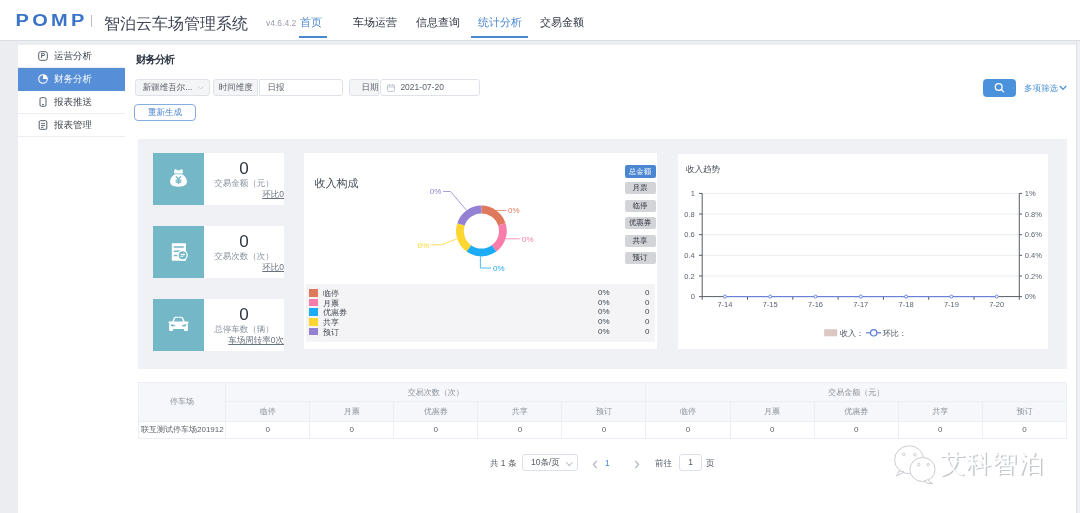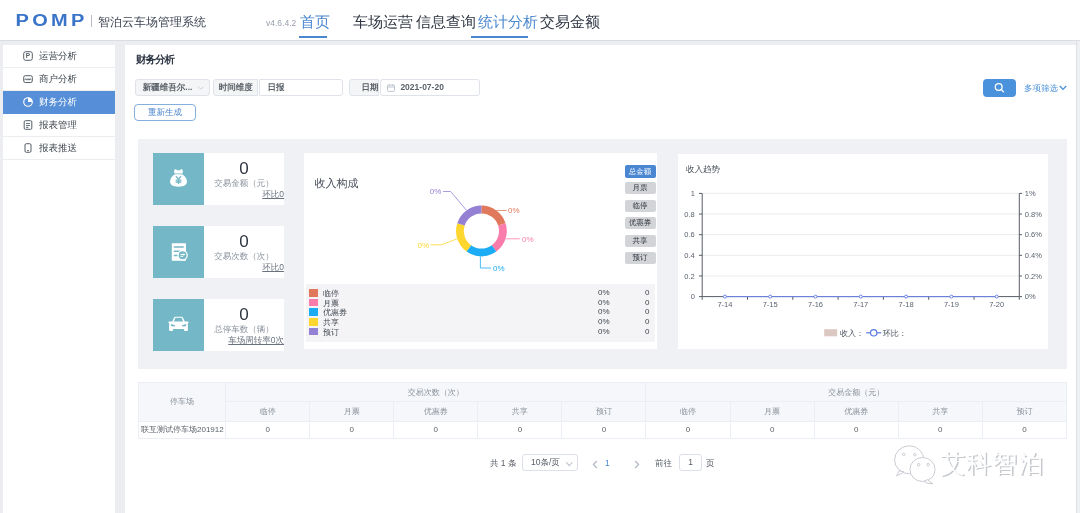--- a/index.html
+++ b/index.html
@@ -2,38 +2,38 @@
 <html><head>
 <meta charset="utf-8">
 <style>
 *{margin:0;padding:0;box-sizing:border-box;}
 html,body{width:1080px;height:513px;overflow:hidden;background:#fff;
   font-family:"Liberation Sans",sans-serif;}
 
 #hdr{position:absolute;left:0;top:0;width:1080px;height:41px;background:#fff;border-bottom:1px solid #dadde2;}
 #logo{position:absolute;left:15.5px;top:11.5px;font-size:20px;font-weight:bold;color:#3a74c9;letter-spacing:3.3px;transform:scaleY(0.78);transform-origin:top;}
 #logodiv{position:absolute;left:90.5px;top:15px;width:1px;height:11.5px;background:#b9bec7;}
-#systitle{position:absolute;left:98px;top:13.5px;font-size:12px;color:#3d4453;}
+#systitle{position:absolute;left:104px;top:13.5px;font-size:16px;color:#3d4453;}
 #sysver{position:absolute;left:218px;top:18px;font-size:8.5px;color:#9aa0ab;margin-left:48px;}
-.nav{position:absolute;top:0;height:40px;line-height:44px;font-size:15px;color:#303643;white-space:nowrap;}
+.nav{position:absolute;top:0;height:40px;line-height:44px;font-size:11px;color:#303643;white-space:nowrap;}
 .nav.on{color:#4a87cf;}
 .navline{position:absolute;top:36px;height:2px;background:#4a87cf;}
 
 #band{position:absolute;left:0;top:41px;width:1077px;height:472px;background:#ebedf1;}
 #bandline{position:absolute;left:1076px;top:41px;width:1px;height:472px;background:#dde0e6;}#bandstrip{position:absolute;left:1077px;top:41px;width:3px;height:472px;background:#eff0f3;}
 
-#side{position:absolute;left:3px;top:45px;width:112px;height:468px;background:#fff;}
+#side{position:absolute;left:18px;top:45px;width:112px;height:468px;background:#fff;}
 .sitem{height:23px;border-bottom:1px solid #ebedf0;display:flex;align-items:center;padding-left:20px;font-size:9.5px;color:#3c434b;}
 .sitem svg{margin-right:6px;}
 .sitem.on{background:#568fd7;color:#fff;border-bottom-color:#568fd7;}
 
 #main{position:absolute;left:125px;top:45px;width:951px;height:468px;background:#fff;}
 #ttl{position:absolute;left:11px;top:8px;font-size:10.5px;font-weight:bold;color:#2e3744;letter-spacing:-1px;}
 
-.ctl{position:absolute;top:33.5px;height:17.5px;border:1px solid #dfe3e9;border-radius:3px;font-size:8.5px;color:#5b6269;font-weight:bold;}
+.ctl{position:absolute;top:33.5px;height:17.5px;border:1px solid #dfe3e9;border-radius:3px;font-size:8.5px;color:#5b6269;}
 #sel1{left:9.8px;width:75.7px;background:#f4f5f7;line-height:15.5px;}
 #sel1 span{margin-left:7px;}
 #sel1 i{position:absolute;right:6px;top:5px;width:5px;height:5px;border-right:1px solid #b7bdc8;border-bottom:1px solid #b7bdc8;transform:rotate(45deg) scaleY(0.9);transform-origin:center;border-radius:1px;margin-top:-1px;}
 #lab2{left:88px;width:45.3px;background:#f4f5f7;border-radius:3px 0 0 3px;line-height:15.5px;text-align:center;}
 #inp2{left:133.8px;width:84.5px;background:#fff;border-radius:0 3px 3px 0;line-height:15.5px;padding-left:7.6px;}
 #lab3{left:224.4px;width:30.1px;background:#f4f5f7;border-radius:3px 0 0 3px;line-height:15.5px;text-align:right;}
 #inp3{left:255.1px;width:99.9px;background:#fff;border-radius:3px;line-height:15.5px;padding-left:19.3px;}
 #calic{position:absolute;left:6px;top:4.5px;}
 #sbtn{position:absolute;left:858px;top:34px;width:33px;height:18px;background:#4b92dc;border-radius:4px;}
 #mfilt{position:absolute;left:899px;top:38px;font-size:8.5px;color:#4a90d9;}
@@ -101,36 +101,32 @@
 </div>
 <div id="band"></div>
 <div id="bandline"></div>
 <div id="bandstrip"></div>
 
 <div id="side">
   <div class="sitem"><svg width="10" height="10" viewBox="0 0 10 10">
         <rect x="0.7" y="0.7" width="8.6" height="8.6" rx="2" fill="none" stroke="#555e68" stroke-width="1"></rect>
         <text x="5" y="7.4" font-size="6.5" font-weight="bold" fill="#555e68" text-anchor="middle" font-family="Liberation Sans">P</text>
       </svg>运营分析</div>
-  <div class="sitem"><svg width="10" height="10" viewBox="0 0 10 10">
-        <rect x="0.7" y="1.7" width="8.6" height="6.8" rx="1.6" fill="none" stroke="#555e68" stroke-width="1"></rect>
-        <path d="M1.6 6.2 l1.1 -1.6 1.1 1.6 1.1 -1.6 1.1 1.6 1.1 -1.6 1.1 1.6" fill="none" stroke="#555e68" stroke-width="0.9"></path>
-      </svg>商户分析</div>
   <div class="sitem on"><svg width="10" height="10" viewBox="0 0 10 10">
         <circle cx="5" cy="5" r="4.3" fill="none" stroke="#fff" stroke-width="1.1"></circle>
         <path d="M5 5 L5 0.7 A4.3 4.3 0 0 1 9.3 5 Z" fill="#fff"></path>
       </svg>财务分析</div>
   <div class="sitem"><svg width="10" height="10" viewBox="0 0 10 10">
+        <rect x="2" y="0.7" width="6" height="8.6" rx="1.3" fill="none" stroke="#555e68" stroke-width="1"></rect>
+        <path d="M4 7.6 h2" stroke="#555e68" stroke-width="0.9"></path>
+      </svg>报表推送</div>
+  <div class="sitem"><svg width="10" height="10" viewBox="0 0 10 10">
         <rect x="1.2" y="0.7" width="7.6" height="8.6" rx="1.2" fill="none" stroke="#555e68" stroke-width="1"></rect>
         <path d="M3 3.6 h4 M3 5.6 h4 M3 7.4 h2.4" stroke="#555e68" stroke-width="0.9"></path>
       </svg>报表管理</div>
-  <div class="sitem"><svg width="10" height="10" viewBox="0 0 10 10">
-        <rect x="2" y="0.7" width="6" height="8.6" rx="1.3" fill="none" stroke="#555e68" stroke-width="1"></rect>
-        <path d="M4 7.6 h2" stroke="#555e68" stroke-width="0.9"></path>
-      </svg>报表推送</div>
 </div>
 
 <div id="main">
   <div id="ttl">财务分析</div>
   <div class="ctl" id="sel1"><span>新疆维吾尔...</span><i></i></div>
   <div class="ctl" id="lab2">时间维度</div>
   <div class="ctl" id="inp2">日报</div>
   <div class="ctl" id="lab3">日期</div>
   <div class="ctl" id="inp3"><svg id="calic" width="8" height="8" viewBox="0 0 8 8">
         <rect x="0.5" y="1" width="7" height="6.4" rx="0.8" fill="none" stroke="#b9c0ca" stroke-width="0.9"></rect>

